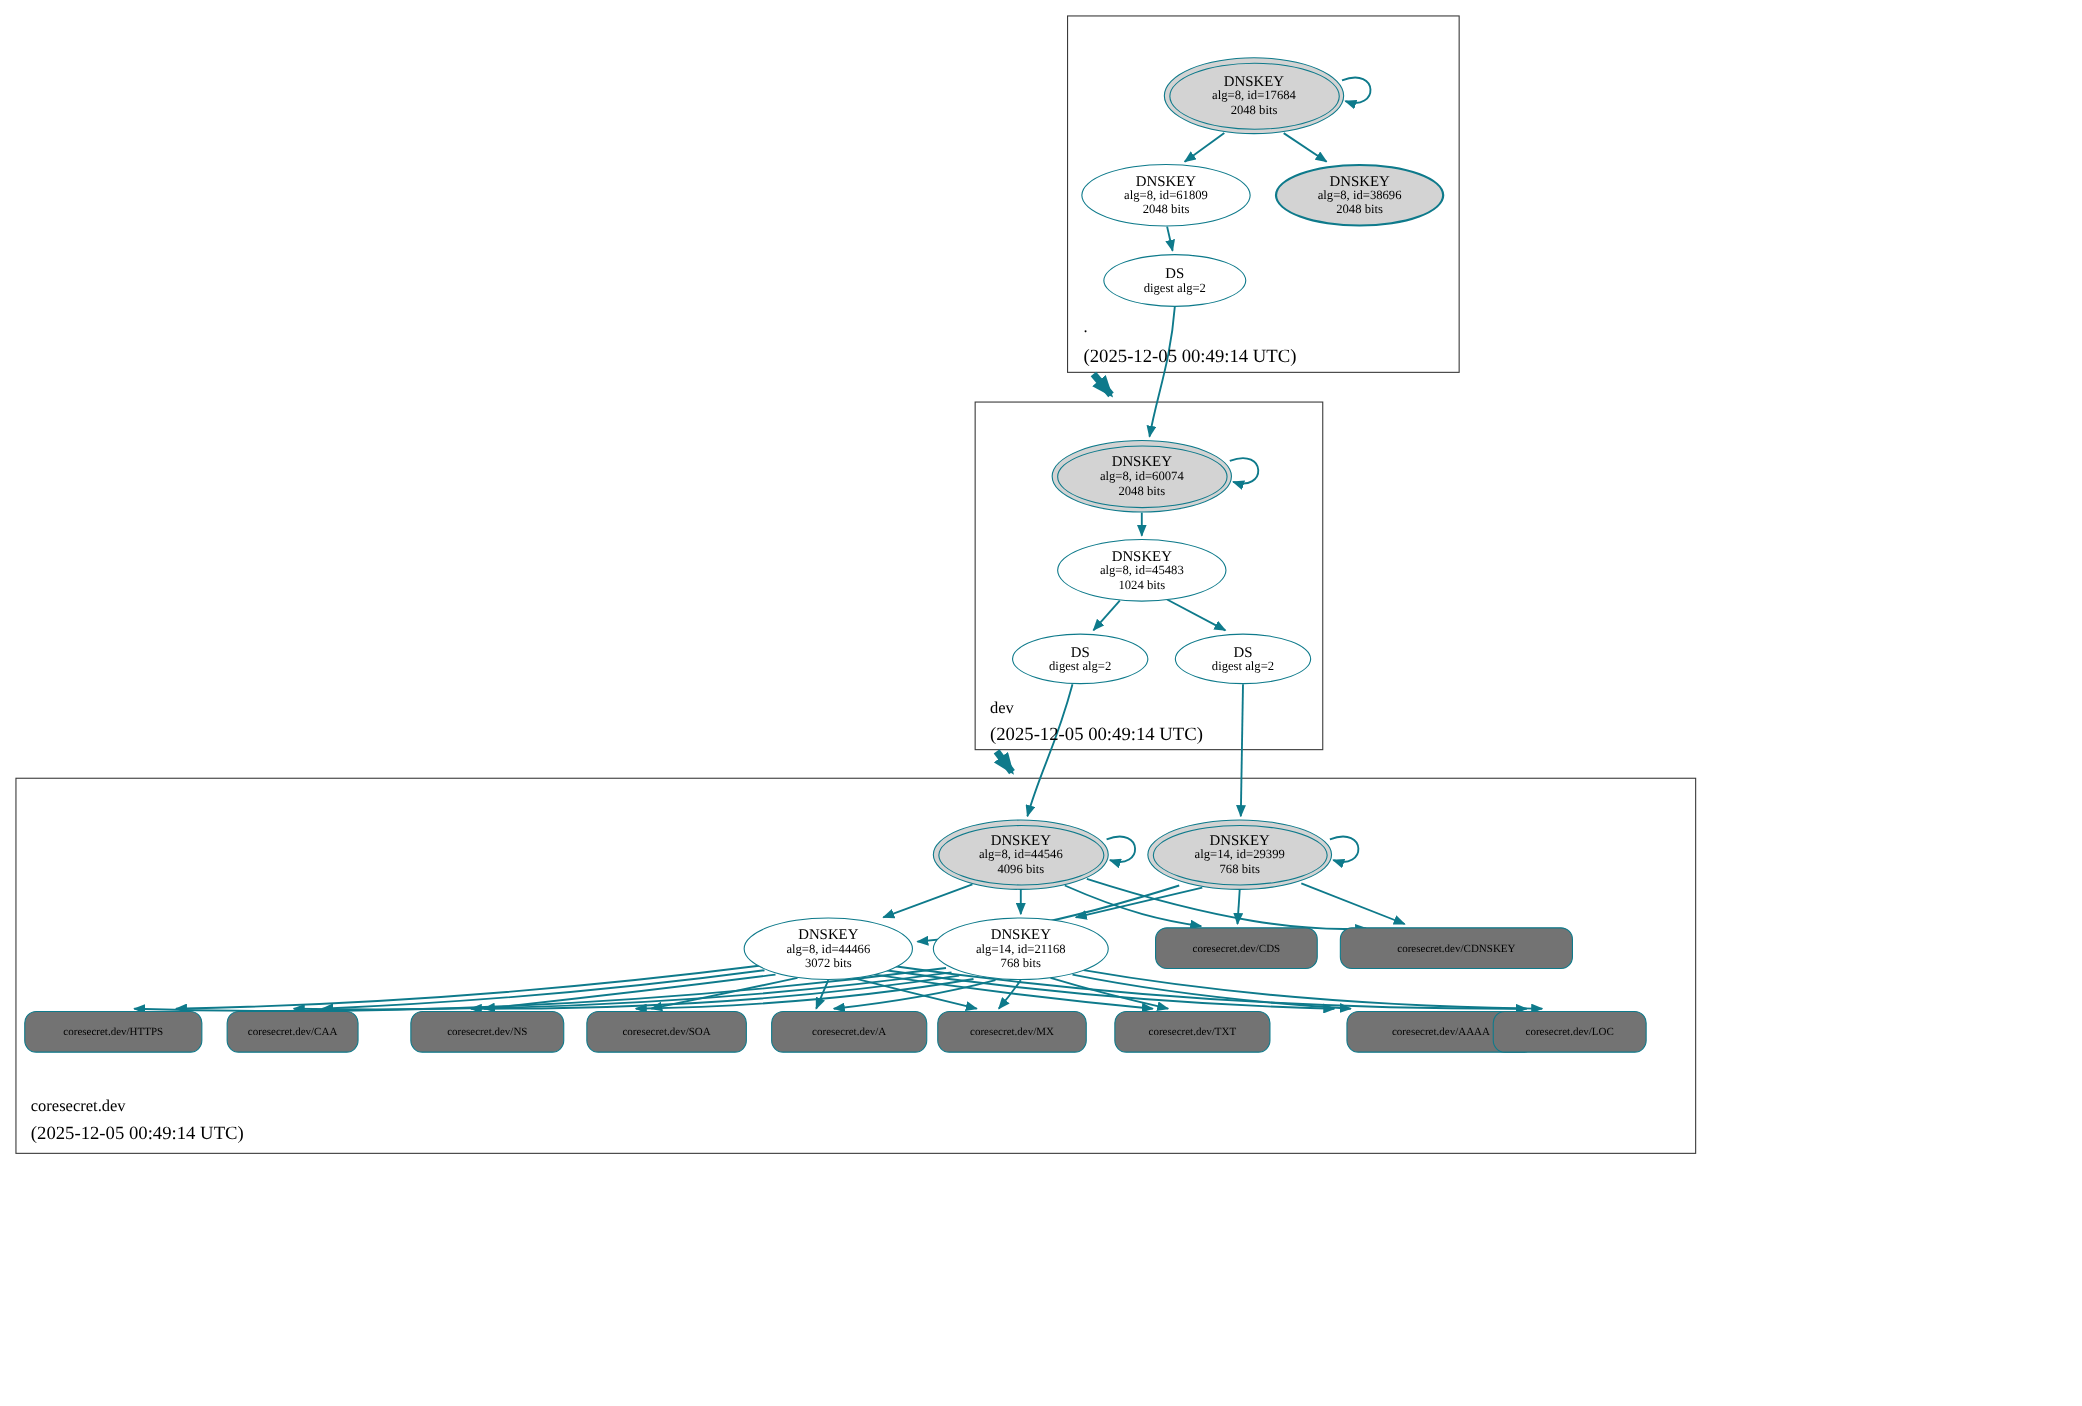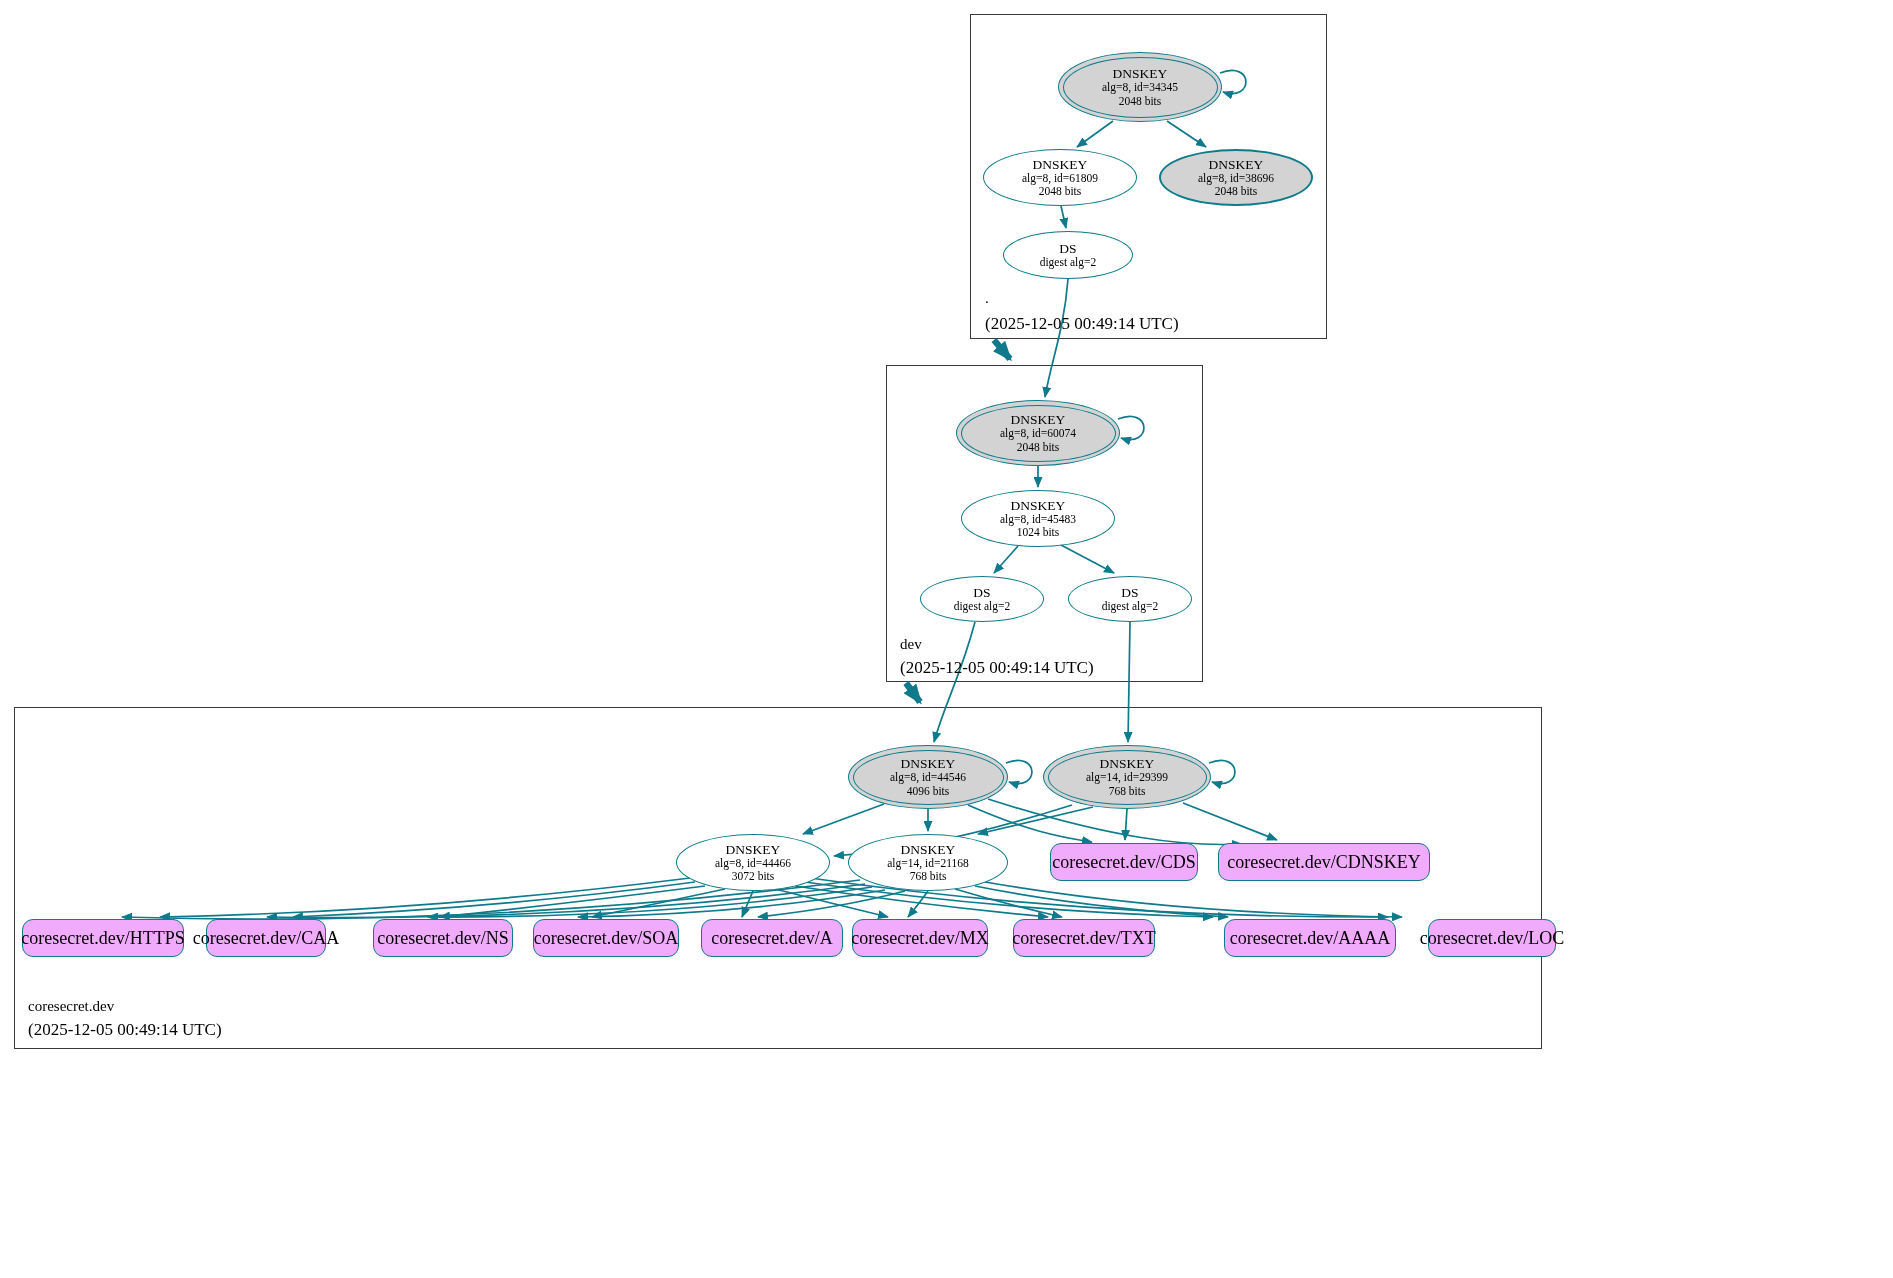--- a/index.html
+++ b/index.html
@@ -8,21 +8,21 @@
     font-family:"Liberation Serif","DejaVu Serif",serif;color:#000;overflow:hidden;padding-left:48px;
   }
   .zonebox{position:absolute;border:1px solid #3a3a3a;background:transparent;}
   .edge-layer{position:absolute;left:0;top:0;width:1893px;height:1278px;}
   .node{position:absolute;box-sizing:border-box;display:flex;flex-direction:column;
         align-items:center;justify-content:center;text-align:center;background:#fff;}
   .ellipse{border:1.8px solid #0e7a8b;border-radius:50%;}
   .ellipse.gray{background:#d3d3d3;}
   .ellipse.double::after{content:"";position:absolute;inset:3.5px;border:1.6px solid #0e7a8b;border-radius:50%;pointer-events:none;}
   .ellipse.thick{border-width:2.6px;}
-  .rrset{border:1.8px solid #0e7a8b;border-radius:11px;background:#f0abfc;font-size:18px;}
+  .rrset{border:1.8px solid #0e7a8b;border-radius:11px;background:#737373;font-size:10px;}
   .nt{font-size:13.5px;line-height:15px;}
   .nd{font-size:11.5px;line-height:13.5px;}
   .zlabel{position:absolute;font-size:15px;}
   .ztime{position:absolute;font-size:17px;}
 </style>
 </head>
 <body>
 
 <div class="canvas">
 
@@ -95,21 +95,21 @@
     </g>
 
     <g stroke="#0e7a8b" stroke-width="6.5" fill="none">
       <path d="M994,340 L1010,359" marker-end="url(#arrbig)"></path>
       <path d="M906,683 L920,702" marker-end="url(#arrbig)"></path>
     </g>
   </svg>
 
   <div class="node ellipse double gray" style="left:1058px;top:52px;width:164px;height:70px">
     <div class="nt">DNSKEY</div>
-    <div class="nd">alg=8, id=34345</div>
+    <div class="nd">alg=8, id=17684</div>
     <div class="nd">2048 bits</div>
   </div>
 
   <div class="node ellipse" style="left:983px;top:149px;width:154px;height:57px">
     <div class="nt">DNSKEY</div>
     <div class="nd">alg=8, id=61809</div>
     <div class="nd">2048 bits</div>
   </div>
 
   <div class="node ellipse thick gray" style="left:1159px;top:149px;width:154px;height:57px">
@@ -199,20 +199,20 @@
   </div>
   <div class="node rrset" style="left:852px;top:919px;width:136px;height:38px">
     <span>coresecret.dev/MX</span>
   </div>
   <div class="node rrset" style="left:1013px;top:919px;width:142px;height:38px">
     <span>coresecret.dev/TXT</span>
   </div>
   <div class="node rrset" style="left:1224px;top:919px;width:172px;height:38px">
     <span>coresecret.dev/AAAA</span>
   </div>
-  <div class="node rrset" style="left:1428px;top:919px;width:128px;height:38px">
+  <div class="node rrset" style="left:1357px;top:919px;width:140px;height:38px">
     <span>coresecret.dev/LOC</span>
   </div>
 
   <div class="zlabel" style="left:28px;top:998px">coresecret.dev</div>
   <div class="ztime" style="left:28px;top:1020px">(2025-12-05 00:49:14 UTC)</div>
 
 </div>
 
 </body></html>

